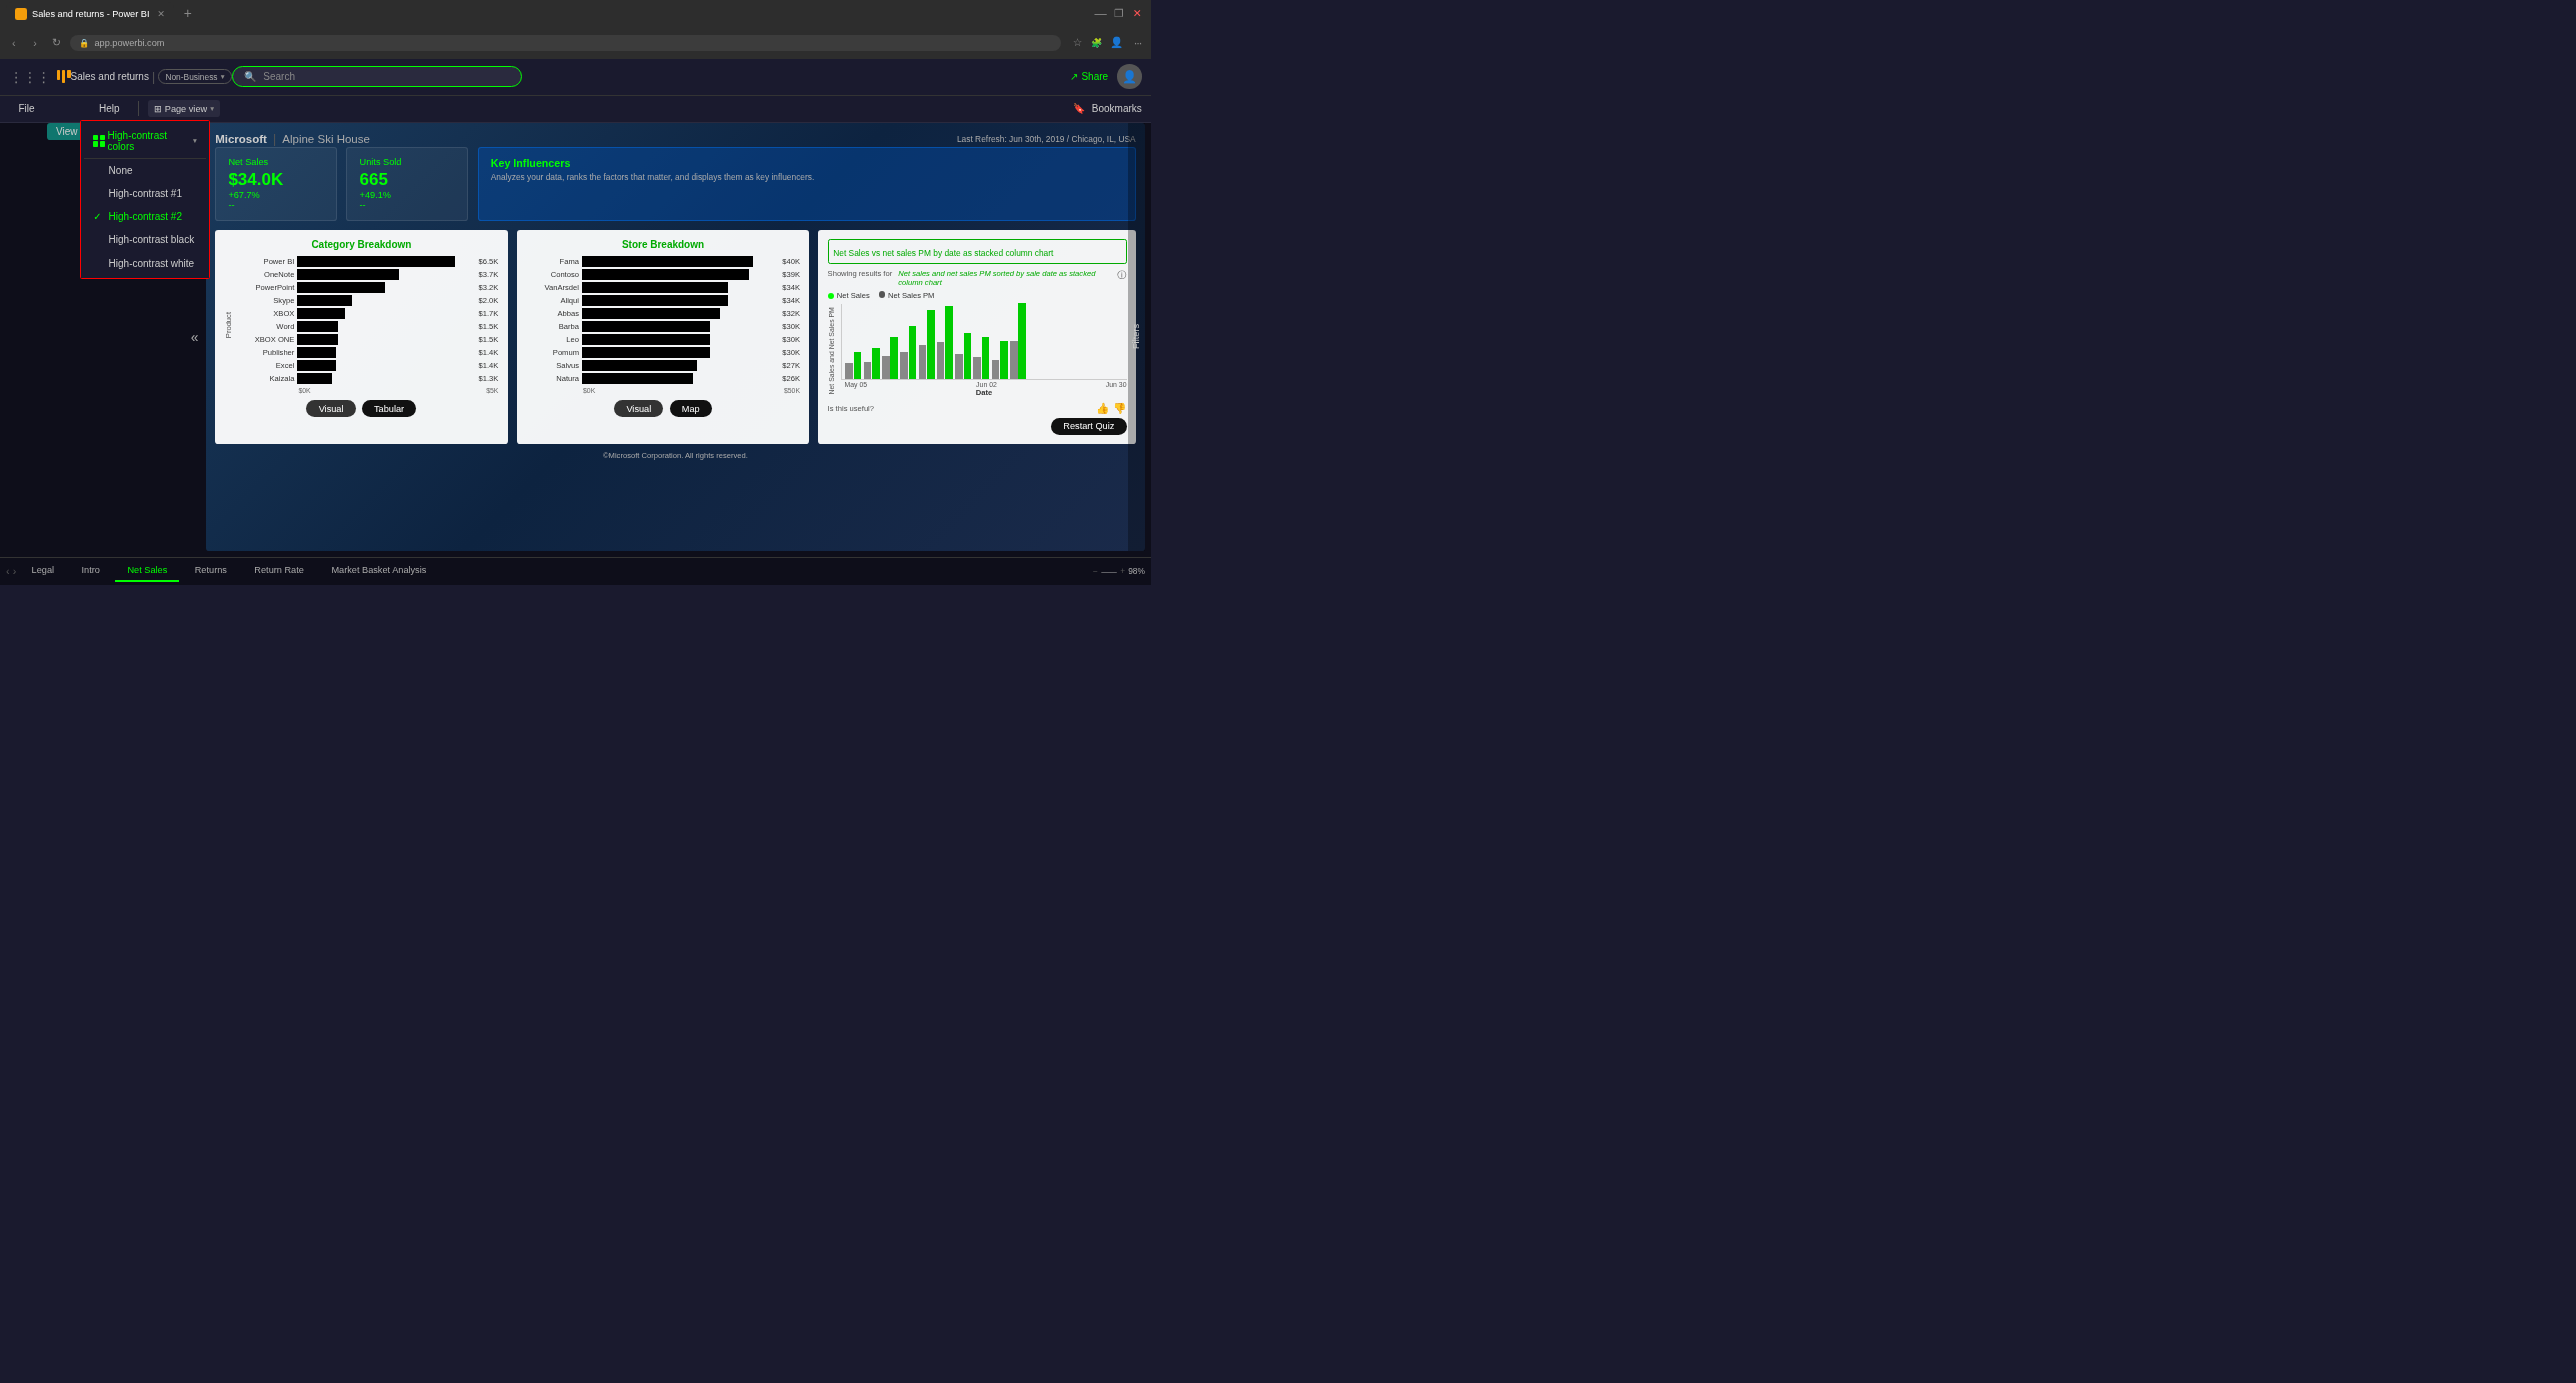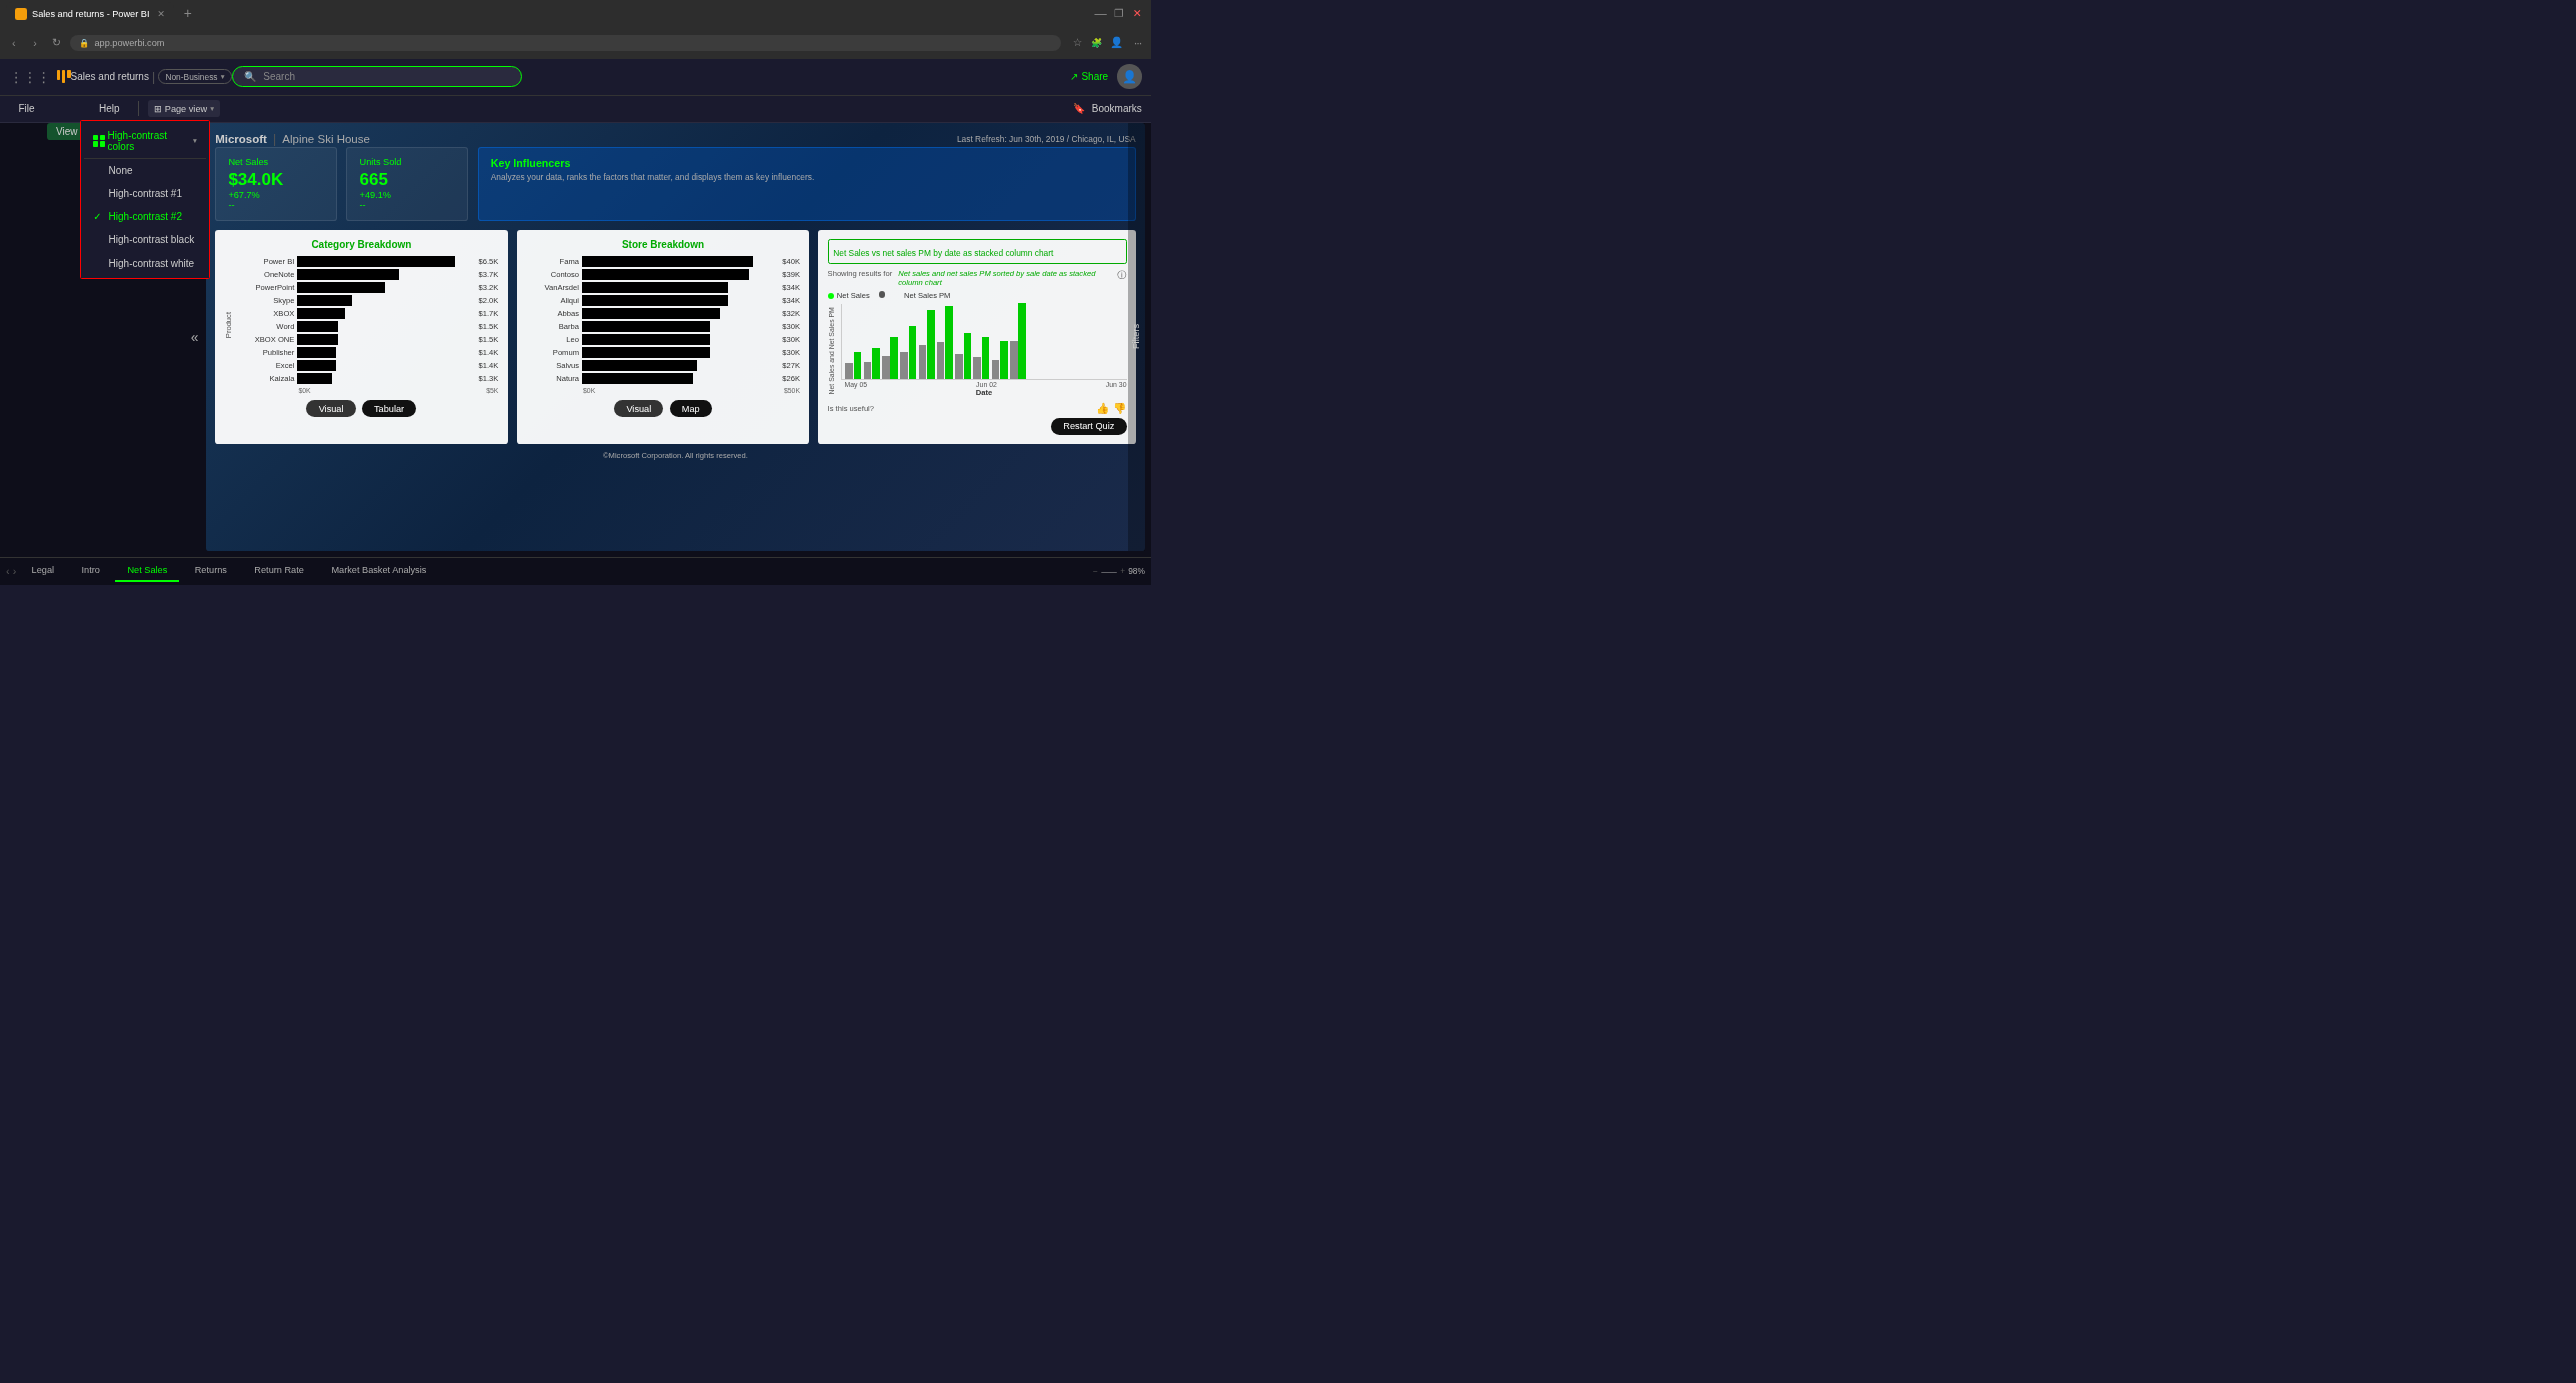--- a/index.html
+++ b/index.html
@@ -148,21 +148,21 @@
       position: relative;
       z-index: 200;
     }
     .menu-item {
       padding: 3.1px 9.2px;
       font-size: 10px;
       color: #ccc;
       cursor: pointer;
       border-radius: 3.1px;
     }
-    .menu-item.active { background: #14532d; margin-top: 45px; }
+    .menu-item.active { background: #0f766e; margin-top: 45px; }
 
     .page-view-btn {
       display: flex;
       align-items: center;
       gap: 3.1px;
       padding: 3.1px 6.1px;
       background: #2a2a3e;
       border-radius: 3.1px;
       color: #ccc;
       font-size: 9.2px;
@@ -771,21 +771,21 @@
           <span style="font-size:7.6px;color:#555;flex-shrink:0;">Showing results for</span>
           <span style="font-size:7.6px;color:#00aa00;font-style:italic;">Net sales and net sales PM sorted by sale date as stacked column chart</span>
           <span style="font-size:9.2px;color:#555;margin-left:auto;">ⓘ</span>
         </div>
 
         <div style="display:flex;gap:9.2px;margin-bottom:3.1px;">
           <div style="display:flex;align-items:center;gap:3.1px;">
             <span style="width:6.1px;height:6.1px;border-radius:50%;background:#00ff00;display:inline-block;"></span>
             <span style="font-size:7.6px;color:#333;">Net Sales</span>
           </div>
-          <div style="display:flex;align-items:flex-start;gap:19px;">
+          <div style="display:flex;align-items:flex-start;gap:3px;">
             <span style="width:6.1px;height:6.1px;border-radius:50%;background:#555;display:inline-block;"></span>
             <span style="font-size:7.6px;color:#333;">Net Sales PM</span>
           </div>
         </div>
 
         <div style="display:flex;gap:3.1px;">
           <div style="font-size:6.9px;color:#555;writing-mode:vertical-rl;transform:rotate(180deg);text-align:center;width:10.7px;">Net Sales and Net Sales PM</div>
           <div style="flex:1;">
             <div style="display:flex;align-items:flex-end;gap:2.3px;height:76px;border-bottom:0.8px solid #ccc;border-left:0.8px solid #ccc;padding:3.1px 0 0 3.1px;" id="trend-cols">
             <div class="col-group" style="gap: 0.8px; align-items: flex-end;">

